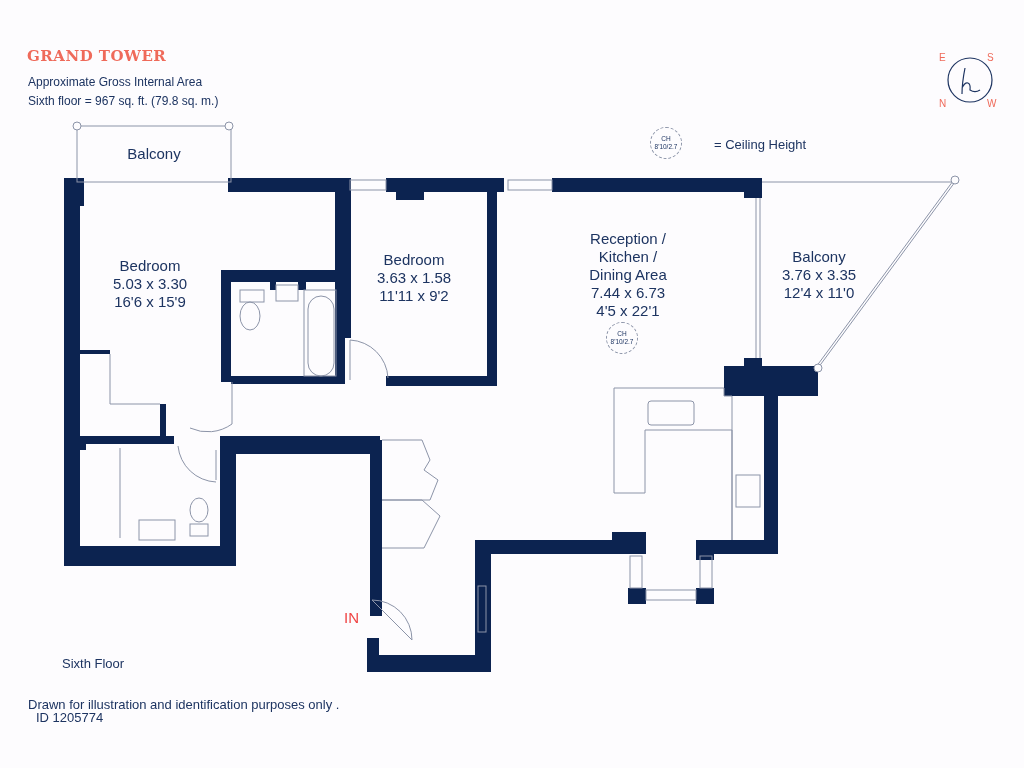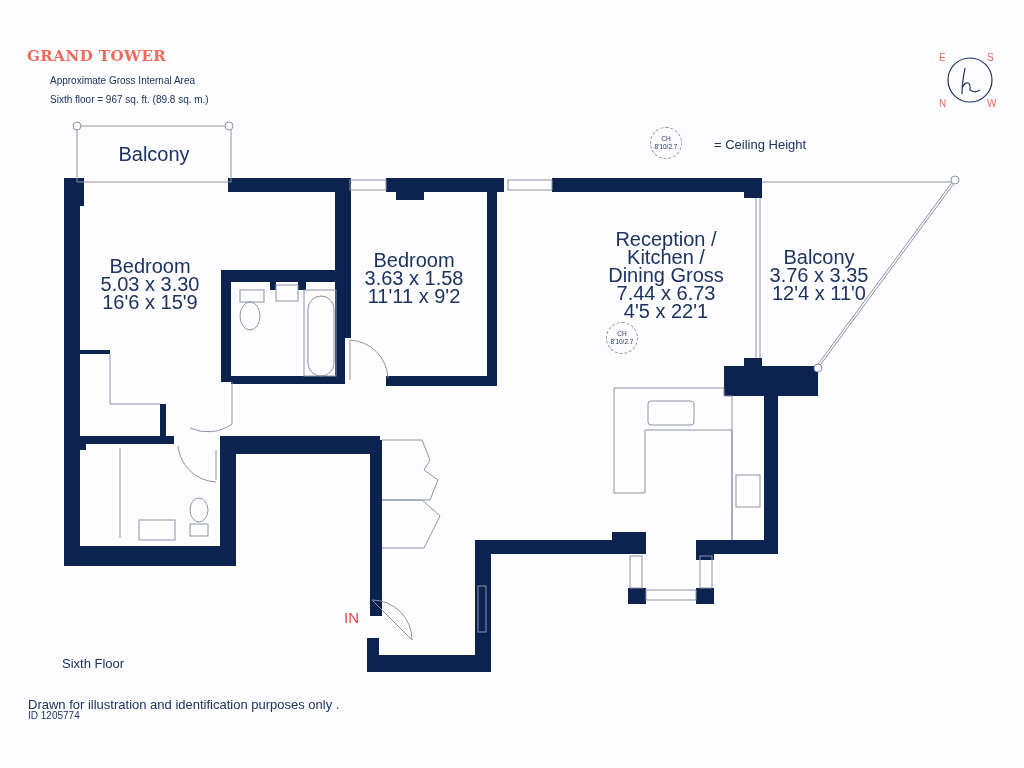--- a/index.html
+++ b/index.html
@@ -8,47 +8,47 @@
     background: #fdfcfe;
     font-family: "Liberation Sans", "DejaVu Sans", sans-serif;
     color: #1d3461;
   }
   .title {
     position: absolute; left: 27px; top: 47px;
     font-family: "DejaVu Serif", "Liberation Serif", serif;
     font-weight: bold; font-size: 15px; letter-spacing: 0.5px;
     color: #ef6a5a;
   }
-  .subtitle { position: absolute; left: 28px; font-size: 10px; color: #1d3461; margin-left: 22px; }
+  .subtitle { position: absolute; left: 28px; font-size: 12px; color: #1d3461; }
   .sub1 { top: 75px; }
   .sub2 { top: 94px; }
   .compass { position: absolute; left: 935px; top: 50px; width: 70px; height: 60px; }
   .compass .dir { position: absolute; font-size: 10px; color: #ef6a5a; }
   .plan { position: absolute; left: 0; top: 0; }
   .room-label {
-    position: absolute; text-align: center; font-size: 20px; line-height: 18px;
+    position: absolute; text-align: center; font-size: 15px; line-height: 18px;
     color: #1d3461; white-space: nowrap; transform: translateX(-50%);
   }
   .legend-text { position: absolute; left: 714px; top: 137px; font-size: 13px; color: #1d3461; }
   .ch-badge {
     position: absolute; width: 30px; height: 30px; border-radius: 50%;
     border: 1px dashed #8c94a8; text-align: center; font-size: 6.5px; line-height: 8px;
     color: #1d3461; display: flex; flex-direction: column; justify-content: center;
   }
   .floor-name { position: absolute; left: 62px; top: 656px; font-size: 13px; color: #1d3461; }
   .disclaimer { position: absolute; left: 28px; top: 697px; font-size: 13px; color: #1d3461; }
-  .id-text { position: absolute; left: 28px; top: 710px; font-size: 10px; color: #1d3461; }
+  .id-text { position: absolute; left: 36px; top: 710px; font-size: 13px; color: #1d3461; }
   .in-label { position: absolute; left: 344px; top: 609px; font-size: 15px; color: #ef4444; }
 </style>
 </head>
 <body>
 
 <div class="title">GRAND TOWER</div>
 <div class="subtitle sub1">Approximate Gross Internal Area</div>
-<div class="subtitle sub2">Sixth floor = 967 sq. ft. (89.8 sq. m.)</div>
+<div class="subtitle sub2">Sixth floor = 967 sq. ft. (79.8 sq. m.)</div>
 
 <div class="compass">
   <span class="dir" style="left:4px;top:2px">E</span>
   <span class="dir" style="left:52px;top:2px">S</span>
   <span class="dir" style="left:4px;top:48px">N</span>
   <span class="dir" style="left:52px;top:48px">W</span>
   <svg width="70" height="60">
     <circle cx="35" cy="30" r="22" fill="none" stroke="#1d3461" stroke-width="1.2"></circle>
     <path d="M30 18 C 28 28, 27 36, 27 44 M27 38 C 31 30, 36 32, 35 40 C 38 42, 42 42, 45 40" fill="none" stroke="#1d3461" stroke-width="1.2"></path>
   </svg>
@@ -160,24 +160,24 @@
 <div class="room-label" style="left:150px;top:257px">
   <div>Bedroom</div>
   <div>5.03 x 3.30</div>
   <div>16'6 x 15'9</div>
 </div>
 <div class="room-label" style="left:414px;top:251px">
   <div>Bedroom</div>
   <div>3.63 x 1.58</div>
   <div>11'11 x 9'2</div>
 </div>
-<div class="room-label" style="left:666px;top:230px">
+<div class="room-label" style="left:628px;top:230px">
   <div>Reception /</div>
   <div>Kitchen /</div>
-  <div>Dining Gross</div>
+  <div>Dining Area</div>
   <div>7.44 x 6.73</div>
   <div>4'5 x 22'1</div>
 </div>
 <div class="ch-badge" style="left:606px;top:322px">
   <span>CH</span>
   <span>8'10/2.7</span>
 </div>
 <div class="room-label" style="left:819px;top:248px">
   <div>Balcony</div>
   <div>3.76 x 3.35</div>

